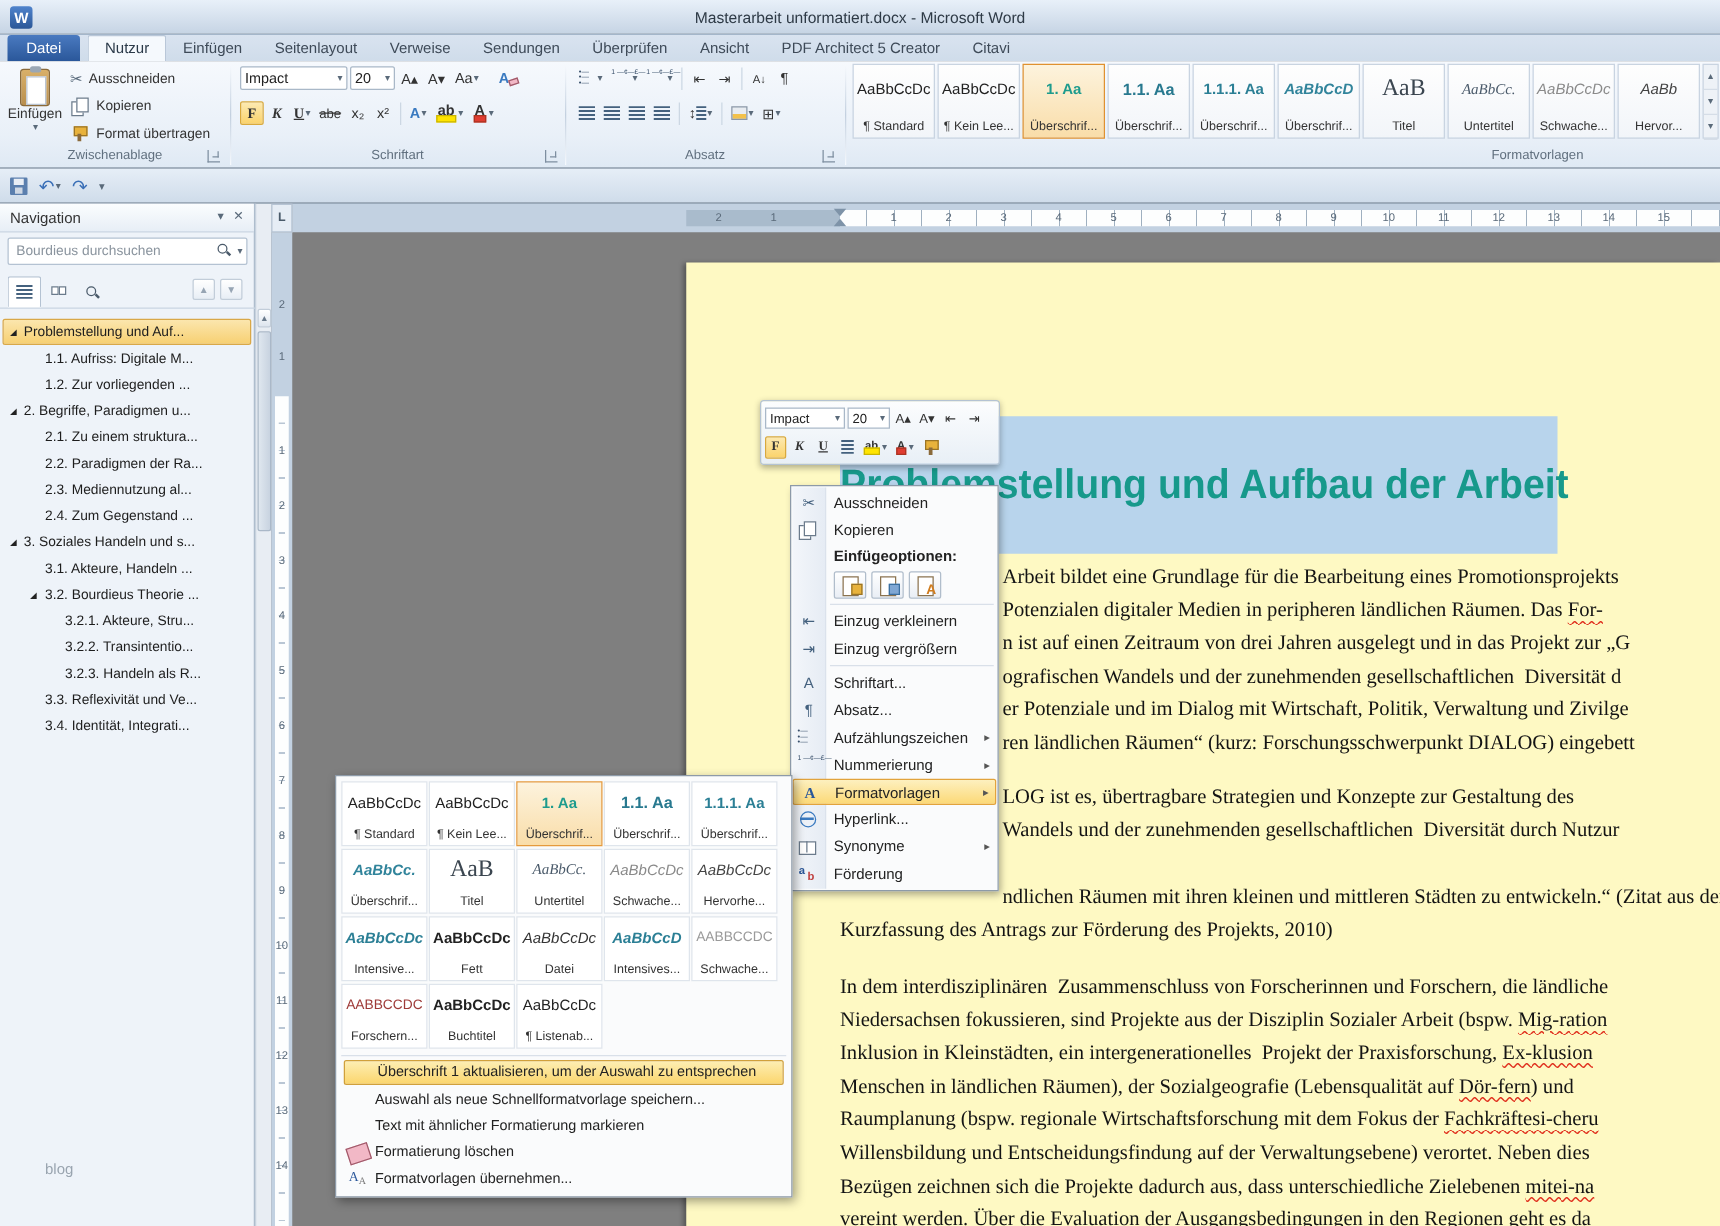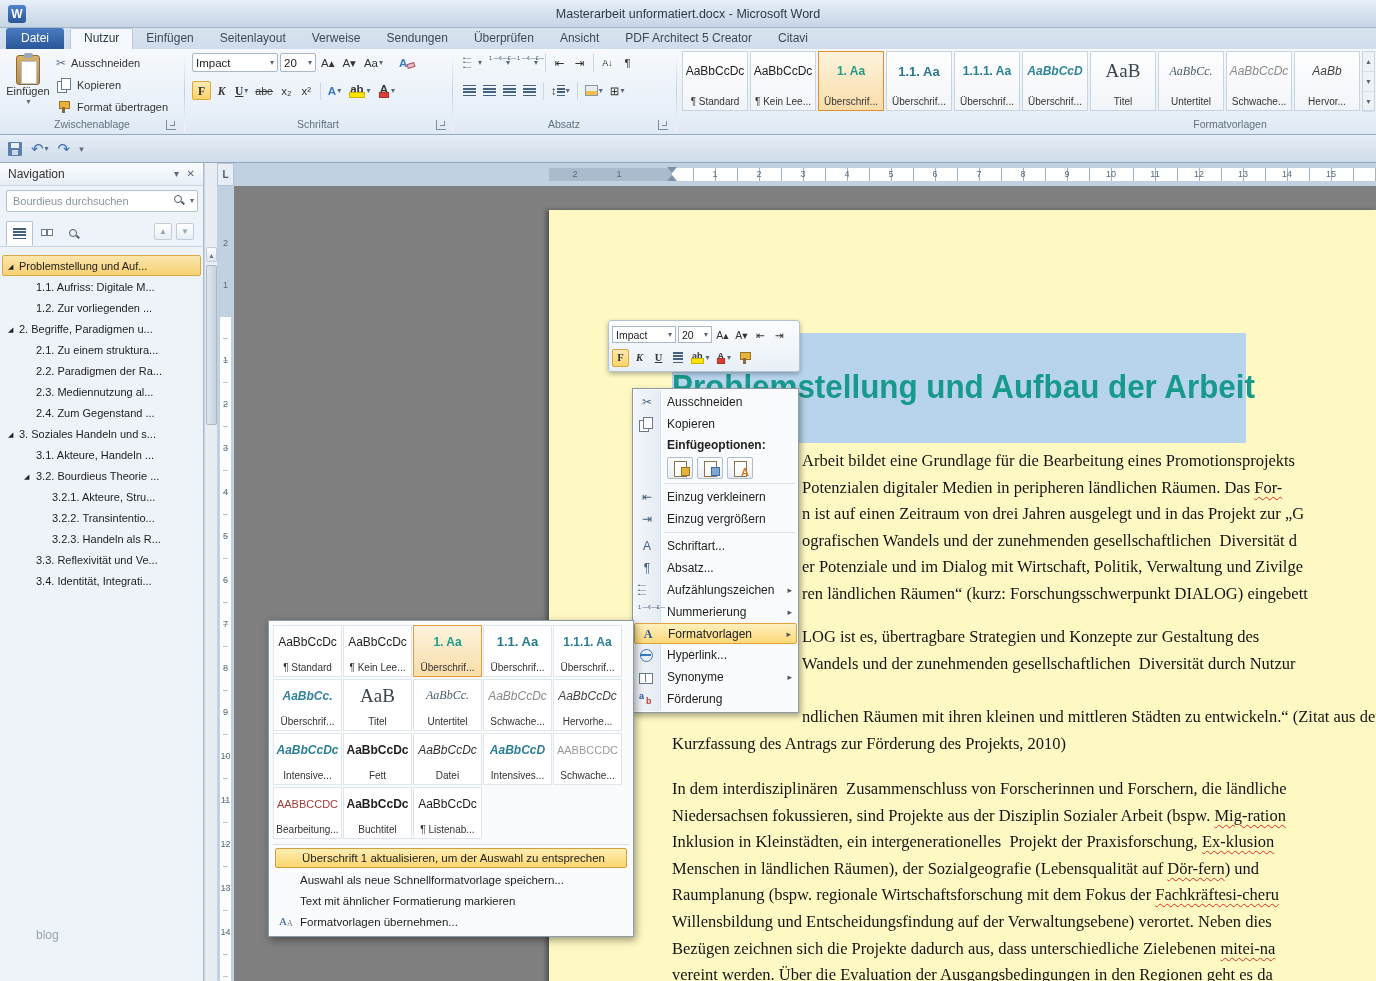--- a/index.html
+++ b/index.html
@@ -770,21 +770,21 @@
         <div class="scell">
           <div class="ssample st-intense-q">AaBbCcD</div>
           <div class="slabel">Intensives...</div>
         </div>
         <div class="scell">
           <div class="ssample st-subtle-ref">AABBCCDC</div>
           <div class="slabel">Schwache...</div>
         </div>
         <div class="scell">
           <div class="ssample st-intense-ref">AABBCCDC</div>
-          <div class="slabel">Bearbeitung...</div>
+          <div class="slabel">Forschern...</div>
         </div>
         <div class="scell">
           <div class="ssample st-book">AaBbCcDc</div>
           <div class="slabel">Buchtitel</div>
         </div>
         <div class="scell">
           <div class="ssample st-list">AaBbCcDc</div>
           <div class="slabel">¶ Listenab...</div>
         </div>
       </div>
@@ -796,20 +796,24 @@
         </div>
         <div class="faction">
           <div class="ficon"></div>
           <div class="flabel">Auswahl als neue Schnellformatvorlage speichern...</div>
         </div>
         <div class="faction">
           <div class="ficon"></div>
           <div class="flabel">Text mit ähnlicher Formatierung markieren</div>
         </div>
         <div class="faction">
+          <div class="ficon ic-eraser"></div>
+          <div class="flabel">Formatierung löschen</div>
+        </div>
+        <div class="faction">
           <div class="ficon ic-styleswin"></div>
           <div class="flabel">Formatvorlagen übernehmen...</div>
         </div>
       </div>
   </div>
 
   <div class="wm">blog</div>
 </div>
 
 </body></html>

